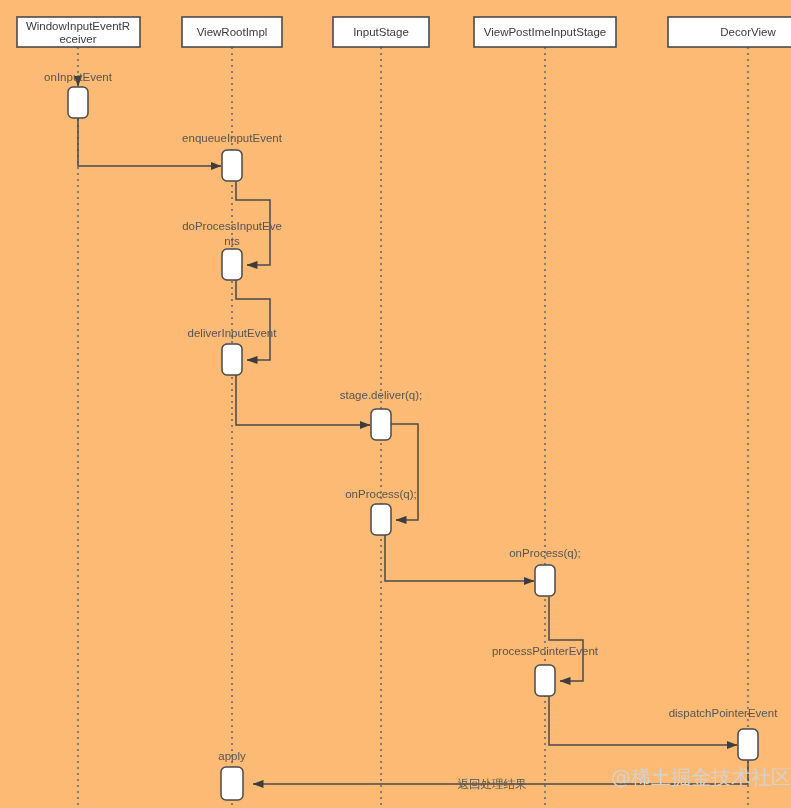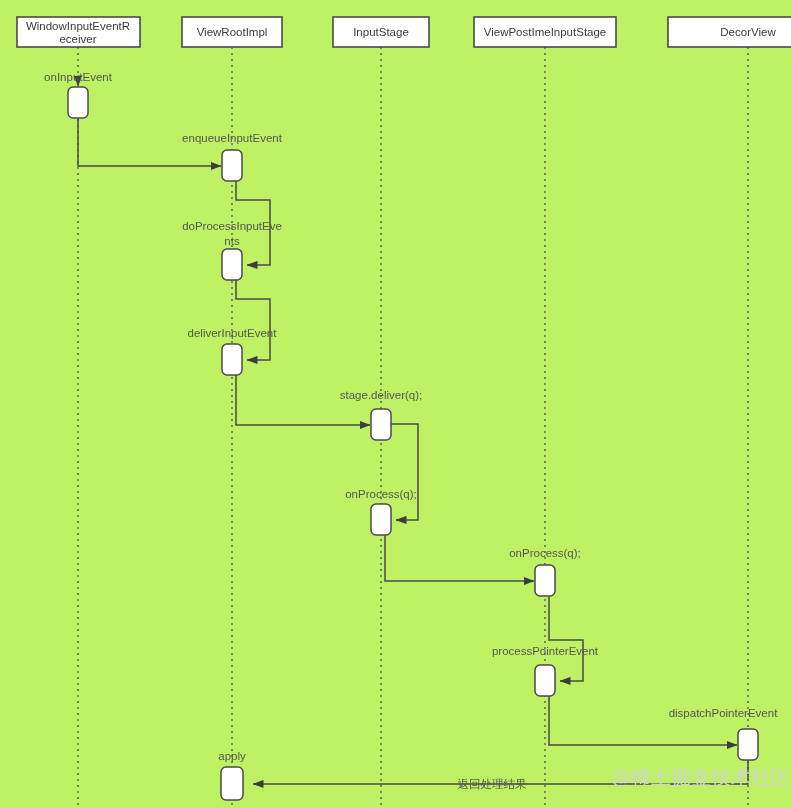--- a/index.html
+++ b/index.html
@@ -7,21 +7,21 @@
     padding: 0;
     background: #ffffff;
   }
   body {
     font-family: "Liberation Sans", "DejaVu Sans", sans-serif;
   }
   #canvas {
     position: relative;
     width: 791px;
     height: 808px;
-    background: #bef264;
+    background: #fdba74;
     overflow: hidden;
   }
   #diagram-svg {
     position: absolute;
     top: 0;
     left: 0;
     width: 791px;
     height: 808px;
   }
   .lifeline-title {

